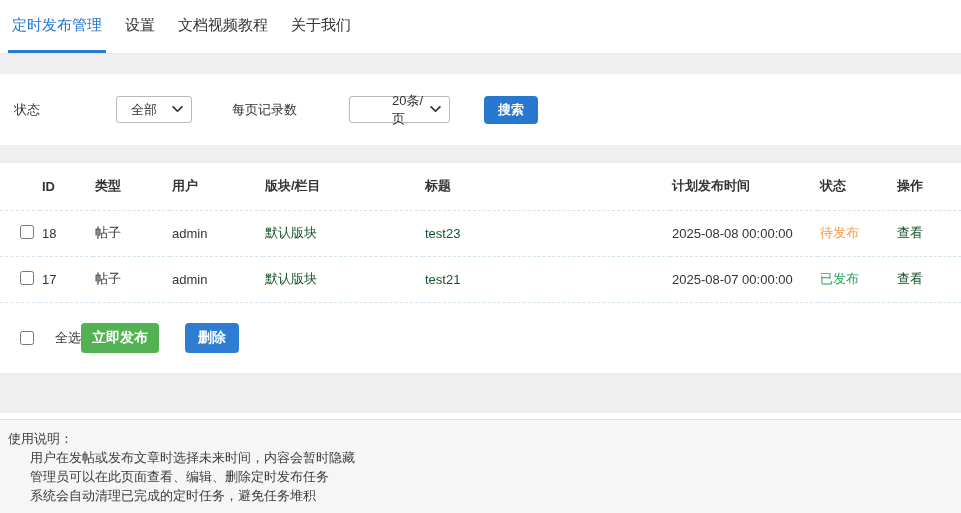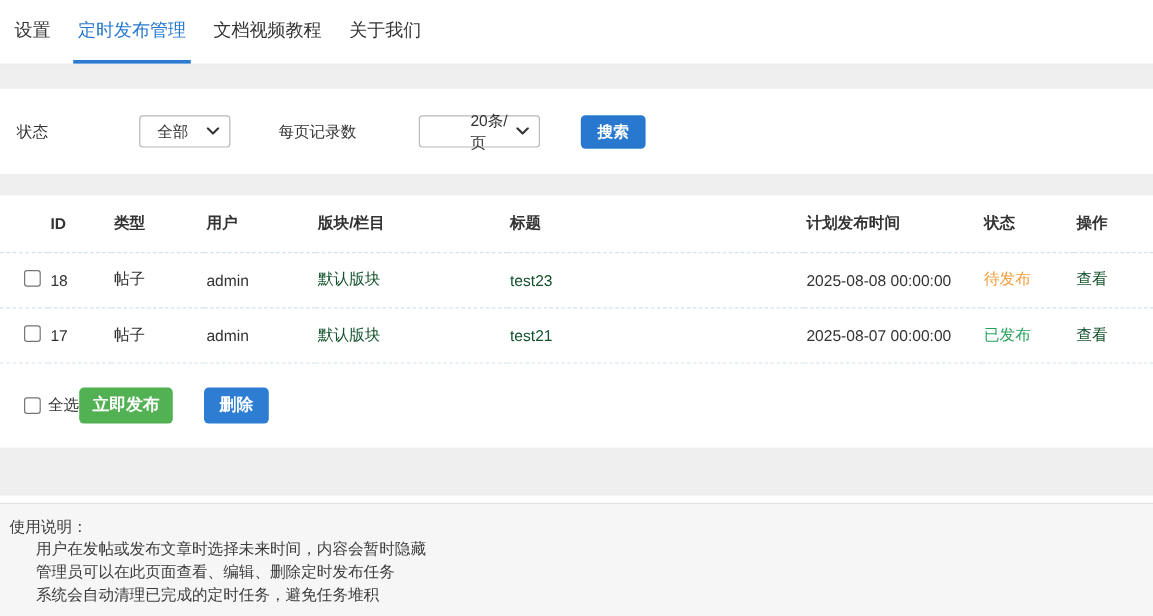--- a/index.html
+++ b/index.html
@@ -52,40 +52,40 @@
   thead th { height: 47px; font-weight: 700; color: #333; border-bottom: 1px dashed #d3e4ef; }
   tbody td { height: 46px; border-bottom: 1px dashed #d3e4ef; color: #333; }
   .cell-check { padding-left: 20px; }
   input[type="checkbox"] { width: 14px; height: 14px; accent-color: #2878d0; cursor: pointer; }
   a.link { color: #14532d; text-decoration: none; cursor: pointer; }
   .status-pending { color: #f09d3c; }
   .status-published { color: #2aa35f; }
 
   
   .bulk-row { margin-top: 20px; height: 30px; display: flex; align-items: center; padding-left: 20px; background: #fff; }
-  .bulk-row .select-all-label { margin-left: 6px; font-size: 13px; }
+  .bulk-row .select-all-label { margin-left: 21px; font-size: 13px; }
   .btn-publish { width: 78px; height: 30px; background: #52b153; font-size: 14px; }
   .btn-delete { width: 54px; height: 30px; margin-left: 26px; background: #2d7dd2; font-size: 14px; }
 
   
   .usage-box {
     margin-top: 6px; background: #f6f6f6;
     border-top: 1px solid #e2e2e2; border-bottom: 1px solid #e2e2e2;
     padding: 9px 8px 8px 8px; font-size: 13px; color: #3c3c3c; line-height: 19px;
   }
   .usage-line { padding-left: 22px; }
 </style>
 </head>
 <body>
 
 <div class="page">
 
   <div class="tabbar">
+    <div class="tab active">定时发布管理</div>
     <div class="tab">设置</div>
-    <div class="tab active">定时发布管理</div>
     <div class="tab">文档视频教程</div>
     <div class="tab">关于我们</div>
   </div>
 
   <div class="band band1"></div>
 
   <div class="filter-row">
     <span class="filter-label">状态</span>
     <div class="select-box select-status">
       <span>全部</span>

